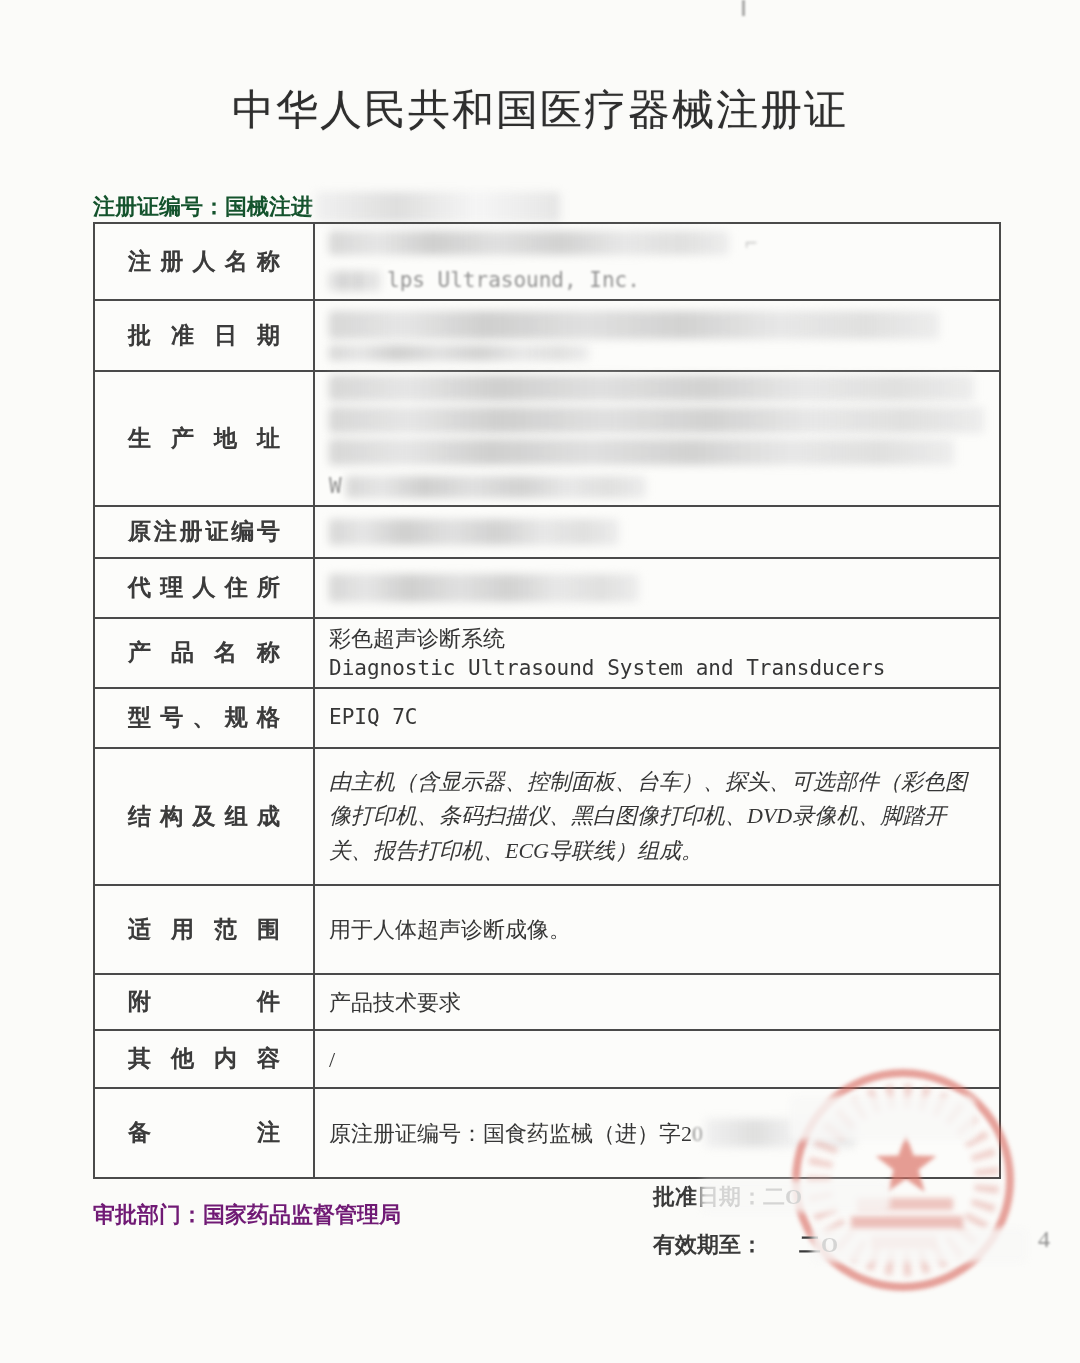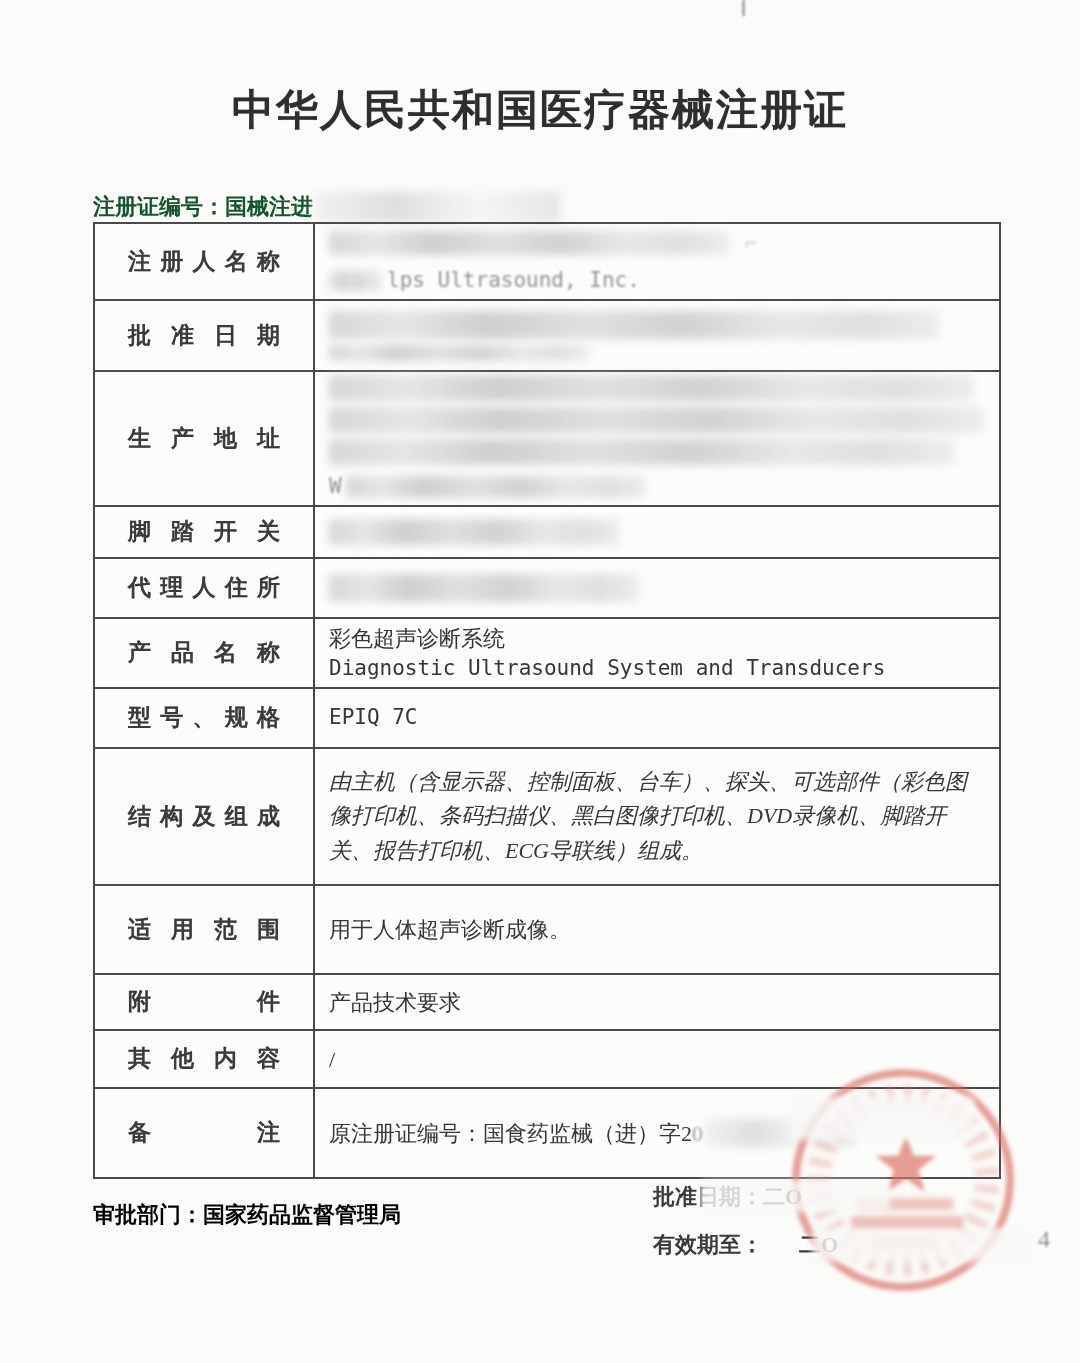--- a/index.html
+++ b/index.html
@@ -8,21 +8,21 @@
     width:1080px;height:1363px;
     background:#fbfbf9;
     font-family:"Liberation Serif","DejaVu Serif",serif;
     color:#333;
     overflow:hidden;
   }
   
   .title{
     position:absolute;top:82px;left:0;width:100%;
     text-align:center;
-    font-size:42px;font-weight:700;color:#2e2e2e;
+    font-size:42px;font-weight:400;color:#2e2e2e;
     letter-spacing:2px;margin:0;
     text-shadow:0 0 1px rgba(40,40,40,.35);
   }
   
   .cert-line{
     position:absolute;left:93px;top:192px;
     font-size:22px;color:#14532d;font-weight:600;
     display:flex;align-items:center;
   }
   
@@ -66,21 +66,21 @@
       rgba(196,196,196,.5) 88%,rgba(235,235,235,.9) 100%);
     filter:blur(4px);
   }
   .smudge.light{
     background:linear-gradient(90deg,
       rgba(240,240,240,.95),rgba(215,215,215,.8),rgba(245,245,245,.95),rgba(225,225,225,.85));
   }
   .ghost{color:#6f6f6f;filter:blur(1.1px);opacity:.75;}
   .ghost-cn{color:#8a8a8a;filter:blur(1.5px);opacity:.6;}
   
-  .dept-line{position:absolute;left:93px;top:1200px;font-size:22px;font-weight:600;color:#000000;}
+  .dept-line{position:absolute;left:93px;top:1200px;font-size:22px;font-weight:600;color:#701a75;}
   .date-line{position:absolute;left:653px;font-size:22px;font-weight:600;color:#3a3a3a;display:flex;align-items:flex-end;z-index:25;}
   .approval-date{top:1182px;}
   .valid-until{top:1230px;gap:36px;}
   .footer-smudge{position:absolute;z-index:26;border-radius:6px;
     background:rgba(248,248,246,.82);filter:blur(3px);}
   .trailing-frag{position:absolute;left:1038px;top:1226px;font-size:24px;z-index:27;}
   
   .stamp{position:absolute;left:783px;top:1060px;z-index:20;filter:blur(1.4px);opacity:.88;pointer-events:none;}
   
   .artifact{position:absolute;left:742px;top:0;width:3px;height:16px;background:rgba(90,90,90,.5);filter:blur(1px);}
@@ -148,21 +148,21 @@
           </div>
         <div class="vline">
           <span class="ghost mono">W</span>
           <span class="smudge" style="width:300px;height:22px;margin-left:4px;"></span>
         </div>
       </div>
     </div>
 
     <div class="row" style="height:52px">
       <div class="label-cell">
-          <span class="label">脚踏开关</span>
+          <span class="label">原注册证编号</span>
         </div>
       <div class="value-cell">
         <div class="vline">
             <span class="smudge" style="width:290px;height:26px;"></span>
           </div>
       </div>
     </div>
 
     <div class="row" style="height:60px">
       <div class="label-cell">

